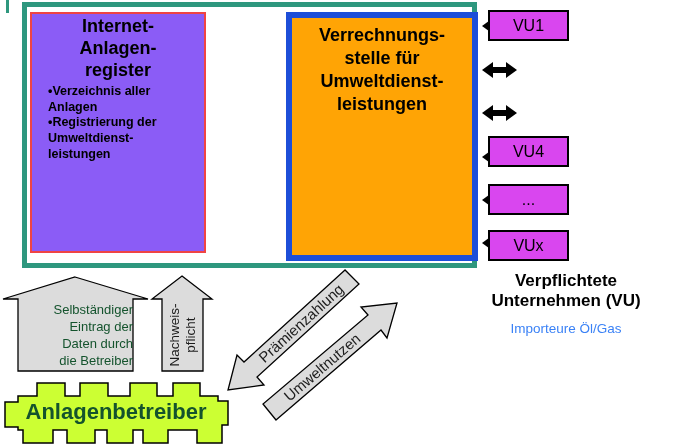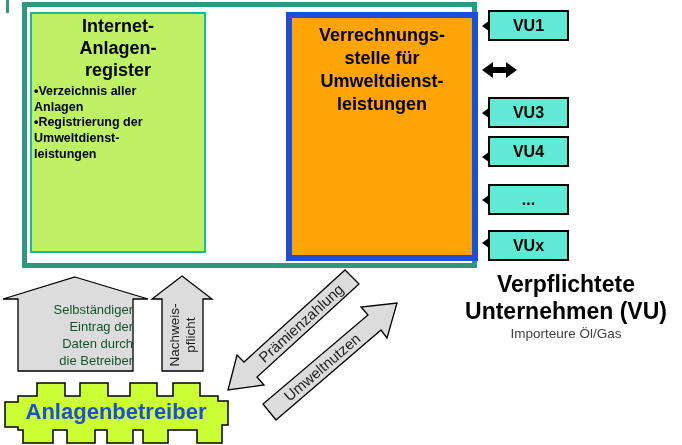--- a/index.html
+++ b/index.html
@@ -5,46 +5,46 @@
   html,body{margin:0;padding:0;background:#ffffff;}
   .stage{
     position:relative;width:682px;height:445px;background:#ffffff;
     font-family:"Liberation Sans",sans-serif;color:#000;overflow:hidden;
   }
   .pre{white-space:pre-line;}
 
   .teal-sliver{position:absolute;left:6px;top:0;width:3px;height:13px;background:#2E977E;}
   .teal-frame{position:absolute;left:22px;top:2px;width:445px;height:256px;border:5px solid #2E977E;background:#fff;}
 
-  .register-box{position:absolute;left:30px;top:12px;width:172px;height:237px;background:#bef264;border:2px solid #14b8a6;}
+  .register-box{position:absolute;left:30px;top:12px;width:172px;height:237px;background:#8b5cf6;border:2px solid #ef4444;}
   .register-title{font-weight:bold;font-size:18px;line-height:1.22;text-align:center;margin-top:2px;}
-  .register-bullets{margin-top:2px;padding-left:2px;font-weight:bold;font-size:12.5px;line-height:1.26;}
+  .register-bullets{margin-top:2px;padding-left:16px;font-weight:bold;font-size:12.5px;line-height:1.26;}
 
   .clearing-box{position:absolute;left:286px;top:12px;width:180px;height:237px;background:#FFA405;border:6px solid #1d4ed8;}
   .clearing-title{font-weight:bold;font-size:18px;line-height:1.28;text-align:center;margin-top:6px;}
 
   .vu-row{position:absolute;left:482px;width:130px;height:31px;display:flex;align-items:center;}
   .vu-row.r0{top:10px}.vu-row.r1{top:54px}.vu-row.r2{top:97px}
   .vu-row.r3{top:136px}.vu-row.r4{top:184px}.vu-row.r5{top:230px}
-  .vu-box{width:77px;height:27px;margin-left:6px;background:#5eead4;border:2px solid #000;
-    display:flex;align-items:center;justify-content:center;font-weight:bold;font-size:16px;}
+  .vu-box{width:77px;height:27px;margin-left:6px;background:#d946ef;border:2px solid #000;
+    display:flex;align-items:center;justify-content:center;font-weight:normal;font-size:16px;}
 
   .vu-heading{position:absolute;left:452px;top:271px;width:228px;text-align:center;}
-  .vu-heading-main{font-weight:bold;font-size:23px;line-height:1.16;}
-  .vu-heading-sub{font-size:13.5px;margin-top:2px;color:#404040;}
+  .vu-heading-main{font-weight:bold;font-size:17px;line-height:1.16;}
+  .vu-heading-sub{font-size:13.5px;margin-top:11px;color:#3b82f6;}
 
   .shape-layer{position:absolute;left:0;top:0;width:682px;height:445px;}
 
   .self-entry-text{position:absolute;left:18px;top:301px;width:115px;text-align:right;
     font-size:13px;line-height:17px;color:#14532d;}
   .proof-text{position:absolute;left:142px;top:314px;width:81px;height:42px;
     display:flex;align-items:center;justify-content:center;transform:rotate(-90deg);
     font-size:13.5px;line-height:16px;text-align:center;color:#1c1c1c;}
   .operators-text{position:absolute;left:8px;top:399px;width:216px;text-align:center;
-    font-weight:bold;font-size:22px;color:#1d4ed8;}
+    font-weight:bold;font-size:22px;color:#14532d;}
   .diag-label{font-size:15px;fill:#1c1c1c;}
 </style>
 </head>
 <body>
 
 <div class="stage">
 
   <svg class="shape-layer" width="682" height="445" viewBox="0 0 682 445">
 
     <polygon points="215,100 233,84 233,92 256,92 256,84 274,100 256,116 256,108 233,108 233,116" fill="#DCDCDC" stroke="#000" stroke-width="1.3"></polygon>
@@ -96,23 +96,20 @@
   <div class="clearing-box">
     <div class="clearing-title pre">Verrechnungs-
 stelle für
 Umweltdienst-
 leistungen</div>
   </div>
 
   <div class="vu-row r0">
     <div class="vu-box">VU1</div>
   </div>
-  <div class="vu-row r2">
-    <div class="vu-box">VU3</div>
-  </div>
   <div class="vu-row r3">
     <div class="vu-box">VU4</div>
   </div>
   <div class="vu-row r4">
     <div class="vu-box">...</div>
   </div>
   <div class="vu-row r5">
     <div class="vu-box">VUx</div>
   </div>
 

